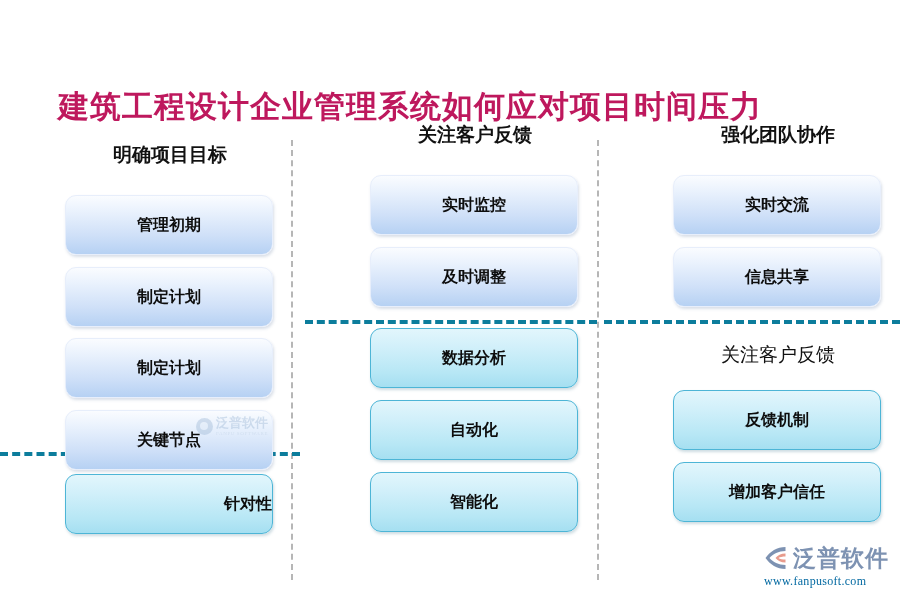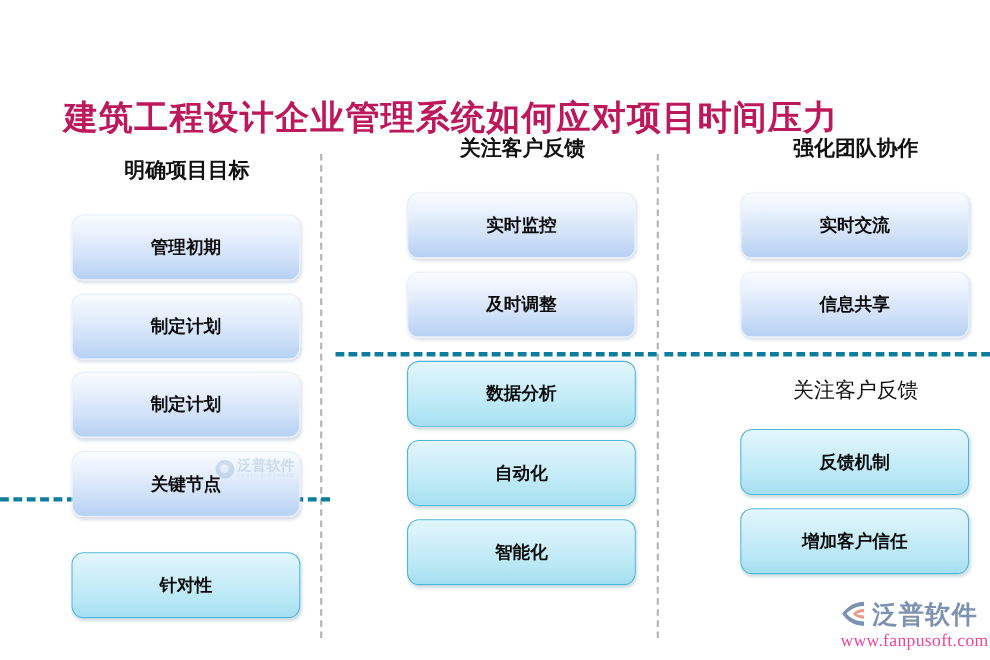--- a/index.html
+++ b/index.html
@@ -167,22 +167,22 @@
   .brand-name {
     font-size: 23px;
     font-weight: bold;
     color: #7d92b2;
     line-height: 1;
     letter-spacing: 1px;
   }
   .brand-url {
     margin-top: 3px;
     margin-left: 2px;
-    font-size: 16px;
-    color: #ec4899;
+    font-size: 12px;
+    color: #0369a1;
     letter-spacing: 0.3px;
     font-family: "Liberation Serif", serif;
   }
 </style>
 </head>
 <body>
 
 <div id="canvas">
 
   <div class="title">建筑工程设计企业管理系统如何应对项目时间压力</div>
@@ -203,21 +203,21 @@
     </div>
     <div class="box light" style="top:125px;">
       <span>制定计划</span>
     </div>
     <div class="box light" style="top:196px;">
       <span>制定计划</span>
     </div>
     <div class="box light" style="top:268px;">
       <span>关键节点</span>
     </div>
-    <div class="box cyan" style="top:360px;">
+    <div class="box cyan" style="top:332px;justify-content:flex-end;">
       <span>针对性</span>
     </div>
   </div>
 
   <div class="column col2">
     <div class="col-header">关注客户反馈</div>
     <div class="box light" style="top:53px;">
       <span>实时监控</span>
     </div>
     <div class="box light" style="top:125px;">

